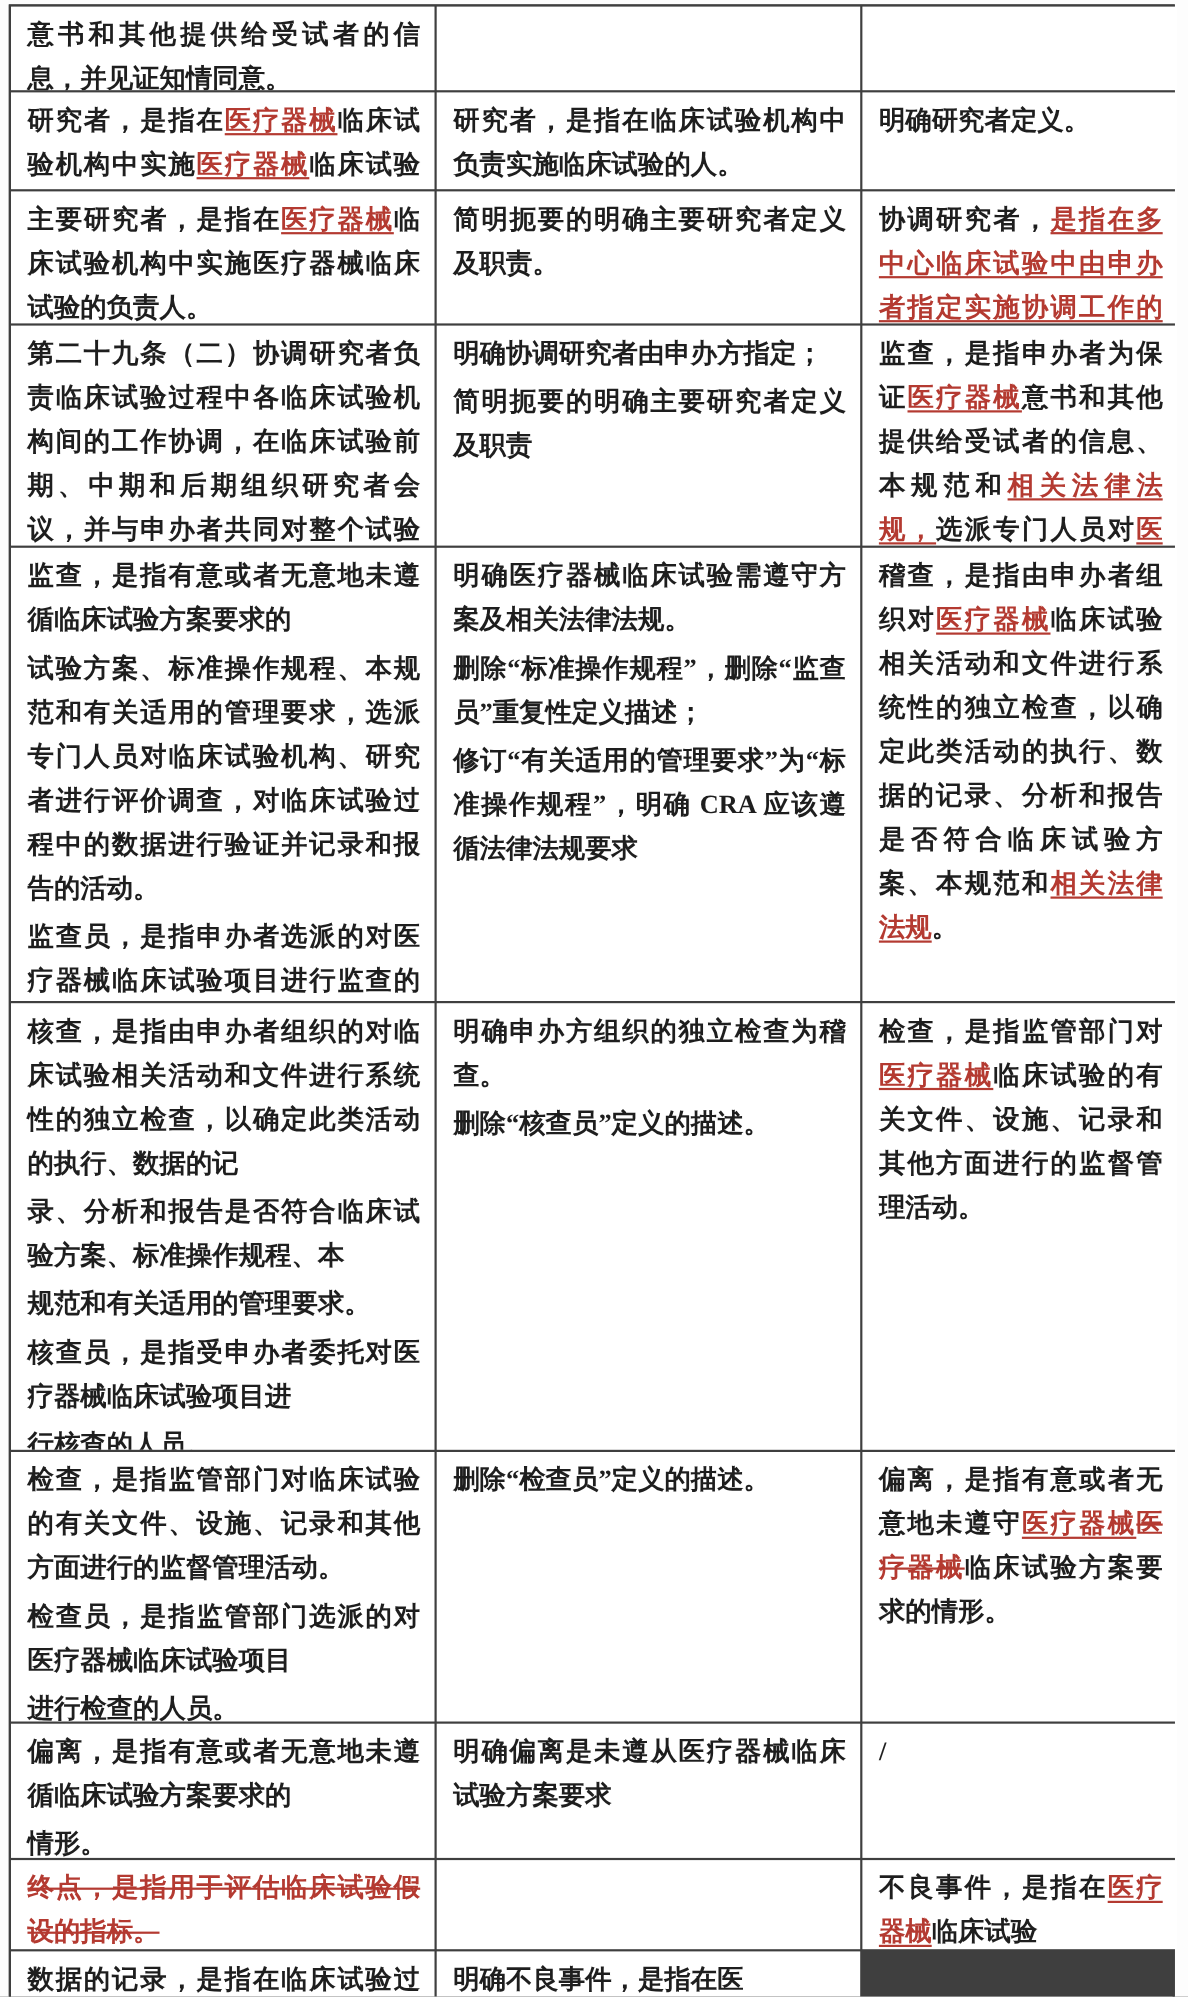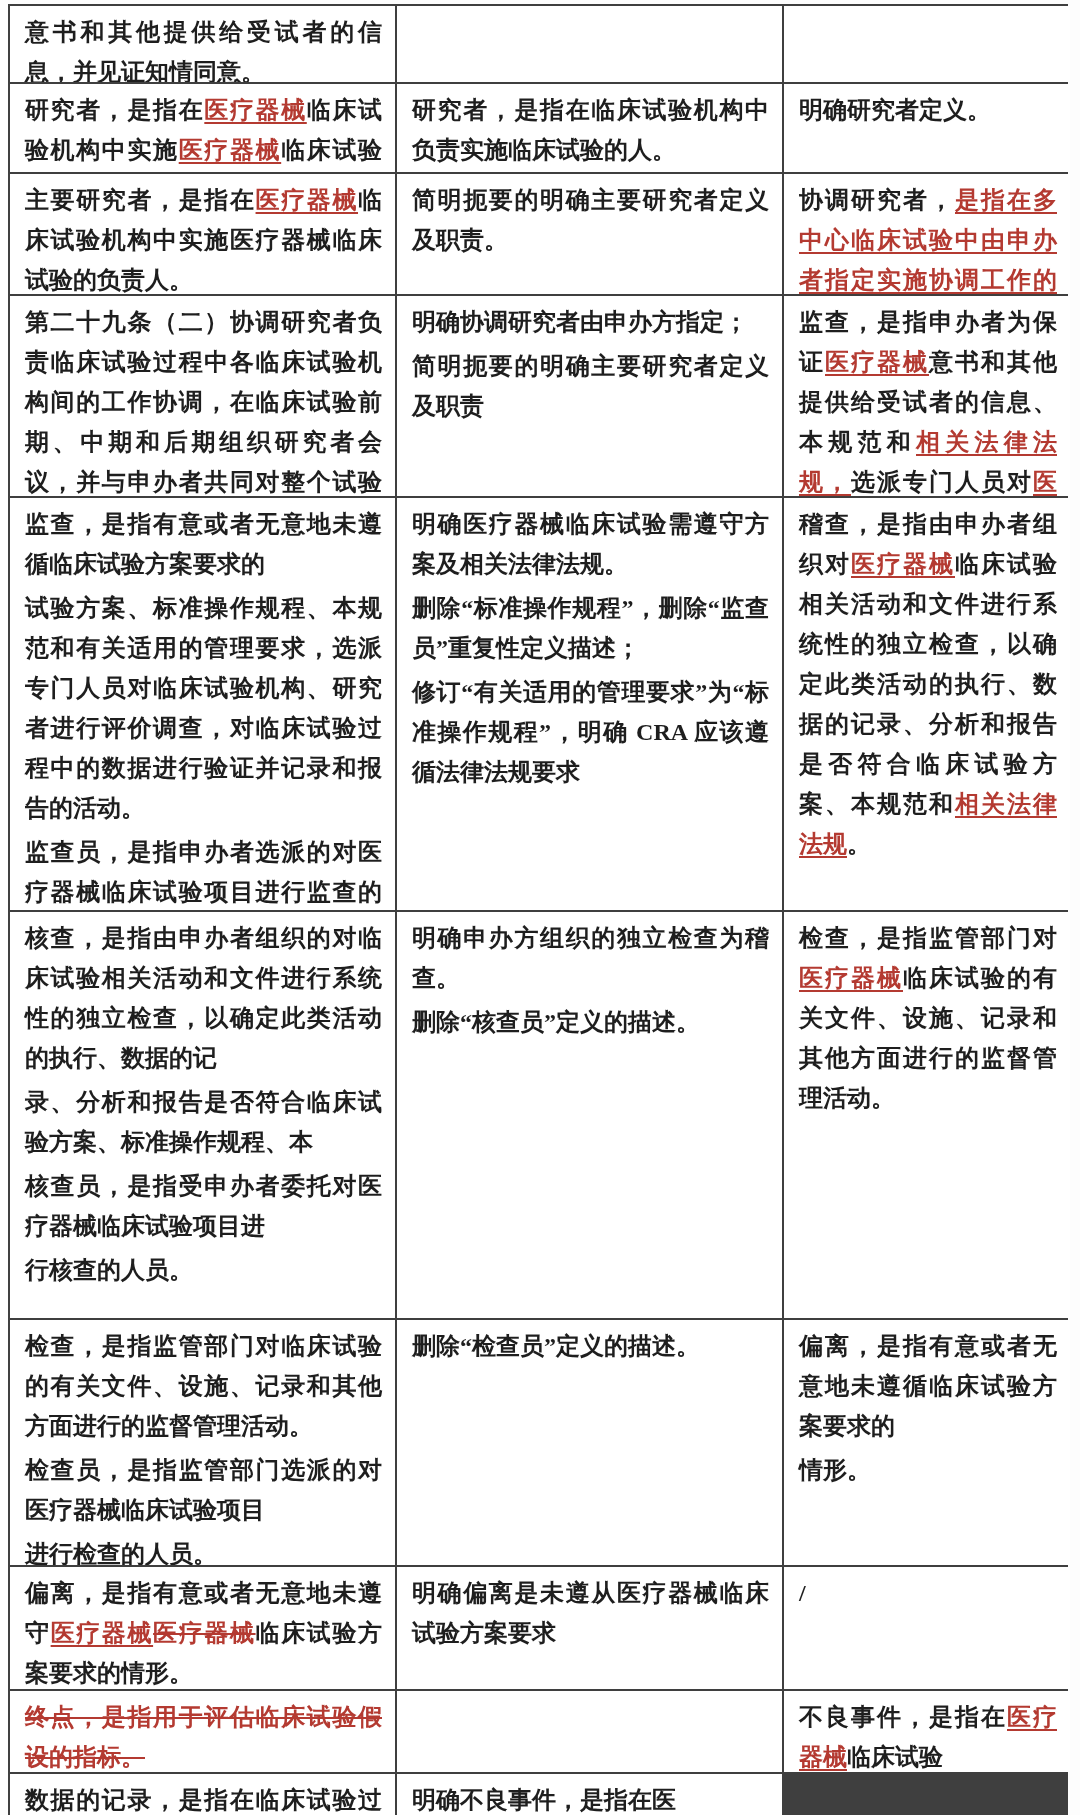--- a/index.html
+++ b/index.html
@@ -93,44 +93,45 @@
         <div class="para"><span>明确医疗器械临床试验需遵守方案及相关法律法规。</span></div>
         <div class="para"><span>删除“标准操作规程”，删除“监查员”重复性定义描述；</span></div>
         <div class="para"><span>修订“有关适用的管理要求”为“标准操作规程”，明确 CRA 应该遵循法律法规要求</span></div>
       </div>
       <div class="cell">
         <div class="para"><span>稽查，是指由申办者组织对</span><span class="ins">医疗器械</span><span>临床试验相关活动和文件进行系统性的独立检查，以确定此类活动的执行、数据的记录、分析和报告是否符合临床试验方案、本规范和</span><span class="ins">相关法律法规</span><span>。</span></div>
       </div>
       <div class="cell">
         <div class="para"><span>核查，是指由申办者组织的对临床试验相关活动和文件进行系统性的独立检查，以确定此类活动的执行、数据的记</span></div>
         <div class="para"><span>录、分析和报告是否符合临床试验方案、标准操作规程、本</span></div>
+        <div class="para"><span>规范和有关适用的管理要求。</span></div>
         <div class="para"><span>核查员，是指受申办者委托对医疗器械临床试验项目进</span></div>
         <div class="para"><span>行核查的人员。</span></div>
       </div>
       <div class="cell">
         <div class="para"><span>明确申办方组织的独立检查为稽查。</span></div>
         <div class="para"><span>删除“核查员”定义的描述。</span></div>
       </div>
       <div class="cell">
         <div class="para"><span>检查，是指监管部门对</span><span class="ins">医疗器械</span><span>临床试验的有关文件、设施、记录和其他方面进行的监督管理活动。</span></div>
       </div>
       <div class="cell">
         <div class="para"><span>检查，是指监管部门对临床试验的有关文件、设施、记录和其他方面进行的监督管理活动。</span></div>
         <div class="para"><span>检查员，是指监管部门选派的对医疗器械临床试验项目</span></div>
         <div class="para"><span>进行检查的人员。</span></div>
       </div>
       <div class="cell">
         <div class="para"><span>删除“检查员”定义的描述。</span></div>
       </div>
       <div class="cell">
+        <div class="para"><span>偏离，是指有意或者无意地未遵守</span><span class="ins">医疗器械</span><span class="del">医疗器械</span><span>临床试验方案要求的情形。</span></div>
+      </div>
+      <div class="cell">
         <div class="para"><span>偏离，是指有意或者无意地未遵循临床试验方案要求的</span></div>
         <div class="para"><span>情形。</span></div>
-      </div>
-      <div class="cell">
-        <div class="para"><span>偏离，是指有意或者无意地未遵守</span><span class="ins">医疗器械</span><span class="del">医疗器械</span><span>临床试验方案要求的情形。</span></div>
       </div>
       <div class="cell">
         <div class="para"><span>明确偏离是未遵从医疗器械临床试验方案要求</span></div>
       </div>
       <div class="cell">
         <div class="para"><span>/</span></div>
       </div>
       <div class="cell">
         <div class="para"><span class="del">终点，是指用于评估临床试验假设的指标。</span></div>
       </div>

